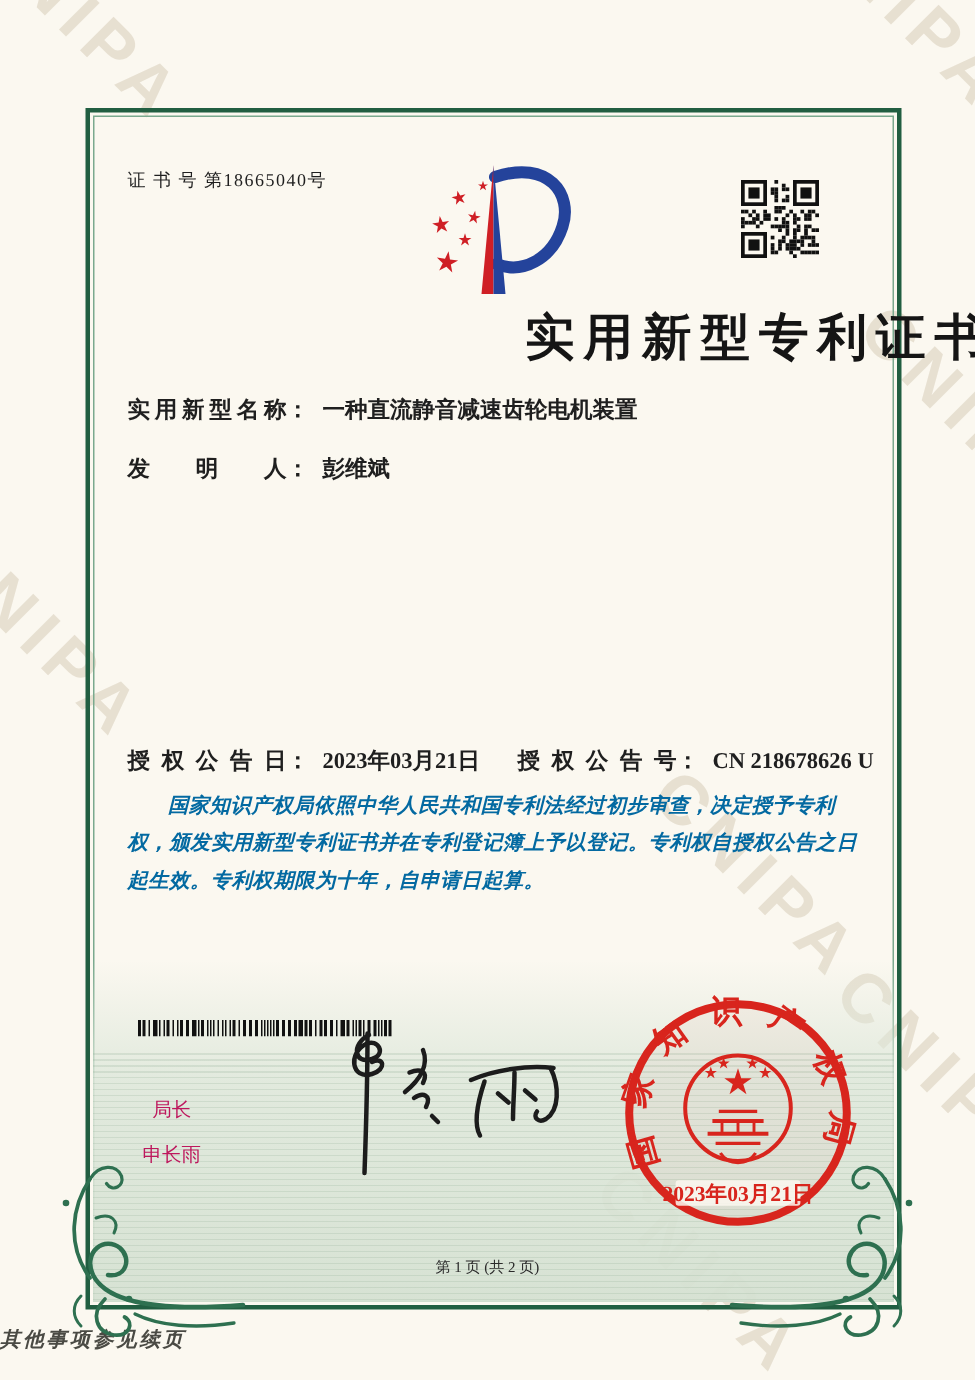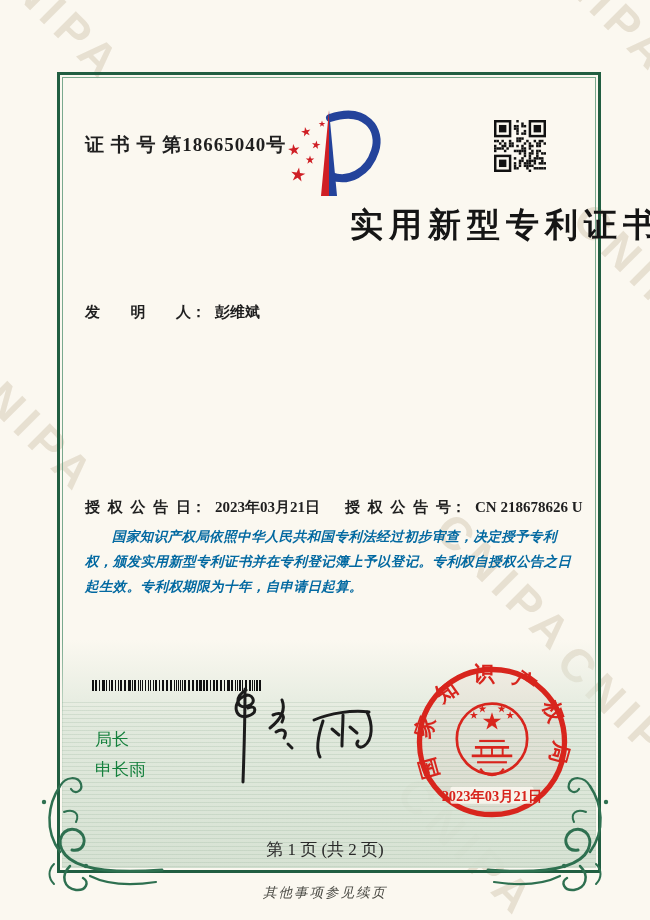--- a/index.html
+++ b/index.html
@@ -12,43 +12,43 @@
   
   .frame{position:absolute;left:57px;top:72px;width:538px;height:795px;
          border:3px solid #215e41;z-index:1;}
   .frame-inner{position:absolute;left:2px;top:2px;right:2px;bottom:2px;
          border:1px solid #7aa98e;}
   .green-band{position:absolute;left:2px;right:2px;bottom:2px;height:228px;
          background:linear-gradient(to bottom,rgba(221,231,218,0) 0,rgba(221,231,218,0.85) 80px,rgba(213,225,210,0.95) 100%);}
   .band-lines{position:absolute;left:0;right:0;top:62px;bottom:0;
          background:repeating-linear-gradient(to bottom,rgba(140,170,145,0.22) 0 1px,rgba(0,0,0,0) 1px 4px);}
   
-  .cert-no{position:absolute;left:85px;top:112px;font-size:19px;font-weight:700;letter-spacing:1px;z-index:2;margin-top:20px;}
+  .cert-no{position:absolute;left:85px;top:112px;font-size:12px;font-weight:400;letter-spacing:1px;z-index:2;}
   .logo{position:absolute;left:268px;top:104px;z-index:2;}
   .qr{position:absolute;left:494px;top:120px;z-index:2;}
   .title{position:absolute;left:0;top:203px;width:100%;text-align:right;
          font-size:33px;font-weight:700;letter-spacing:6px;color:#151515;z-index:2;padding-left:12px;}
   .field-row{position:absolute;left:85px;font-size:15px;font-weight:600;z-index:2;white-space:nowrap;}
   .flabel{display:inline-block;width:106px;text-align:justify;text-align-last:justify;vertical-align:top;}
   .fvalue{padding-left:9px;}
   .col2{position:absolute;left:260px;top:0;white-space:nowrap;}
   .paras{position:absolute;left:85px;top:524px;width:494px;z-index:2;}
   .paras p{margin:0 0 6px 0;font-size:13.5px;line-height:25px;text-indent:2em;
            font-style:italic;font-weight:600;letter-spacing:0.4px;color:#0369a1;}
   .barcode{position:absolute;left:92px;top:680px;z-index:2;}
   .officer{position:absolute;left:95px;top:725px;z-index:2;
            font-family:"Liberation Sans","DejaVu Sans",sans-serif;
-           font-size:17px;color:#15803d;line-height:30px;}
+           font-size:13px;color:#be185d;line-height:30px;text-align:center;}
   .signature{position:absolute;left:222px;top:684px;z-index:2;}
   .seal{position:absolute;left:412px;top:662px;z-index:3;}
   .page-info{position:absolute;left:0;top:838px;width:100%;text-align:center;
-             font-size:17px;color:#2a2a2a;z-index:2;}
+             font-size:10px;color:#2a2a2a;z-index:2;}
   .flourish{position:absolute;z-index:3;}
-  .cont-note{position:absolute;left:0;top:884px;width:100%;text-align:center;
-             font-size:13.5px;font-style:italic;font-weight:400;letter-spacing:2px;color:#4a4a44;z-index:2;}
+  .cont-note{position:absolute;left:0;top:884px;width:100%;
+             font-size:13.5px;font-style:italic;font-weight:700;letter-spacing:2px;color:#4a4a44;z-index:2;}
 </style>
 </head>
 <body>
 
 <div class="page">
 
   <span class="wm" style="left:-34px;top:-16px">CNIPA</span>
   <span class="wm" style="left:516px;top:-24px">CNIPA</span>
   <span class="wm" style="left:556px;top:246px">CNIPA</span>
   <span class="wm" style="left:-60px;top:396px">CNIPA</span>
@@ -200,20 +200,23 @@
       <rect x="14" y="0" width="7" height="7" fill="#111"></rect>
       <rect x="15" y="1" width="5" height="5" fill="#fbf8f0"></rect>
       <rect x="16" y="2" width="3" height="3" fill="#111"></rect>
       <rect x="0" y="14" width="7" height="7" fill="#111"></rect>
       <rect x="1" y="15" width="5" height="5" fill="#fbf8f0"></rect>
       <rect x="2" y="16" width="3" height="3" fill="#111"></rect>
     </svg>
 
   <div class="title">实用新型专利证书</div>
 
+  <div class="field-row" style="top:264px">
+    <span class="flabel">实用新型名称</span><span>：</span><span class="fvalue">一种直流静音减速齿轮电机装置</span>
+  </div>
   <div class="field-row" style="top:303px">
     <span class="flabel">发明人</span><span>：</span><span class="fvalue">彭维斌</span>
   </div>
   <div class="field-row" style="top:498px">
     <span class="flabel">授权公告日</span><span>：</span><span class="fvalue">2023年03月21日</span>
     <span class="col2">
       <span class="flabel">授权公告号</span><span>：</span><span class="fvalue">CN 218678626 U</span>
     </span>
   </div>
 

